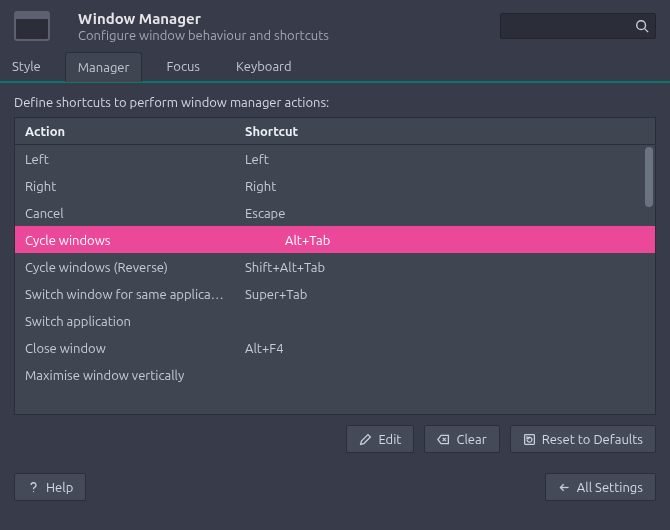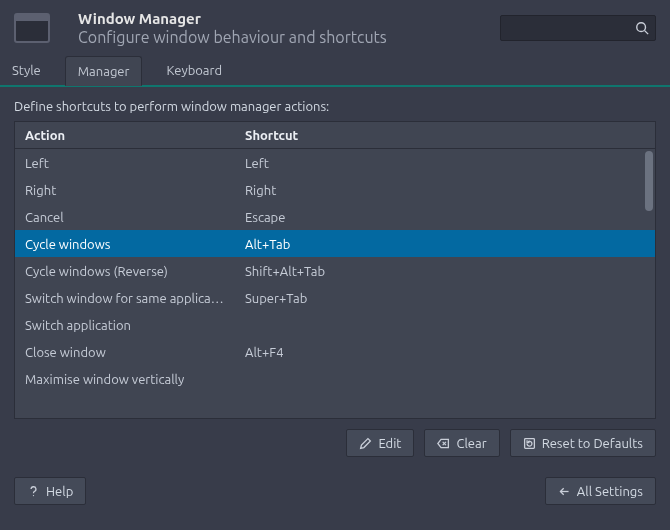--- a/index.html
+++ b/index.html
@@ -3,41 +3,41 @@
 <meta charset="utf-8">
 <style>
 * { box-sizing: border-box; margin: 0; padding: 0; font-family: "Segoe UI", Ubuntu, Cantarell, sans-serif; }
 body { width: 670px; height: 530px; background: #383c4a; color: #d3dae3; font-size: 13px; overflow: hidden; }
 
 .header { display: flex; align-items: center; padding: 10px 14px 10px 14px; gap: 28px; }
 .header-icon { width: 36px; height: 30px; border: 2px solid #5c6070; border-radius: 3px; position: relative; background: #2b2e39; flex-shrink: 0; }
 .header-icon::after { content: ""; position: absolute; top: 0; left: 0; right: 0; height: 6px; background: #5c6070; }
 .header-text { flex: 1; }
 .header-title { font-size: 15px; font-weight: 600; color: #e6e6e6; }
-.header-sub { font-size: 16px; color: #a0a6b3; margin-top: 1px; }
+.header-sub { font-size: 13px; color: #a0a6b3; margin-top: 1px; }
 .search-box { width: 156px; height: 26px; background: #2b2e39; border: 1px solid #22242d; border-radius: 2px; display: flex; align-items: center; justify-content: flex-end; padding: 0 6px; }
 .search-box svg { width: 14px; height: 14px; }
 
 .tabs { display: flex; padding: 0 0; border-bottom: 2px solid #0f766e; gap: 12px; }
 .tab { padding: 7px 12px; color: #c2c8d2; cursor: pointer; border-top-left-radius: 3px; border-top-right-radius: 3px; }
 .tab.active { background: #404552; border: 1px solid #2b2e39; border-bottom: 1px solid #404552; margin-bottom: -1px; }
 
 .content { padding: 12px 14px 10px 14px; }
 .instr { font-size: 13px; color: #d3dae3; margin-bottom: 8px; }
 
 .table-wrap { border: 1px solid #2b2e39; background: #404552; position: relative; }
 .table-head { display: flex; background: #404552; font-weight: 700; color: #eceff4; border-bottom: 1px solid #2b2e39; }
 .table-head .col { padding: 6px 10px; }
 .col-action { width: 220px; }
 .col-shortcut { flex: 1; }
 
 .table-body { height: 269px; overflow: hidden; position: relative; }
 .row { display: flex; height: 27px; align-items: center; color: #c6ccd7; }
 .row .col { padding: 0 10px; white-space: nowrap; overflow: hidden; text-overflow: ellipsis; }
-.row.selected { background: #0369a1; color: #ffffff; }
+.row.selected { background: #ec4899; color: #ffffff; gap: 40px; }
 
 .scrollbar { position: absolute; right: 2px; top: 2px; bottom: 2px; width: 8px; }
 .thumb { position: absolute; top: 0; width: 8px; height: 60px; background: #6b7280; border-radius: 4px; }
 
 .btn-row { display: flex; justify-content: flex-end; gap: 10px; margin-top: 10px; }
 .btn { display: inline-flex; align-items: center; gap: 6px; height: 28px; padding: 0 12px; background: #444a58; border: 1px solid #2b2e39; border-radius: 2px; color: #d3dae3; font-size: 13px; cursor: pointer; }
 .btn svg { width: 13px; height: 13px; }
 
 .footer { display: flex; padding: 10px 14px 12px 14px; gap: 10px; }
 .footer .spacer { flex: 1; }
@@ -57,20 +57,21 @@
     <svg viewBox="0 0 16 16">
         <circle class="icon-stroke" cx="7" cy="7" r="5"></circle>
         <line class="icon-stroke" x1="11" y1="11" x2="15" y2="15"></line>
       </svg>
   </div>
 </div>
 
 <div class="tabs" id="tabs">
     <div class="tab">Style</div>
     <div class="tab active">Manager</div>
+    <div class="tab">Focus</div>
     <div class="tab">Keyboard</div>
   </div>
 
 <div class="content">
   <div class="instr">Define shortcuts to perform window manager actions:</div>
 
   <div class="table-wrap">
     <div class="table-head">
       <div class="col col-action">Action</div>
       <div class="col col-shortcut">Shortcut</div>

